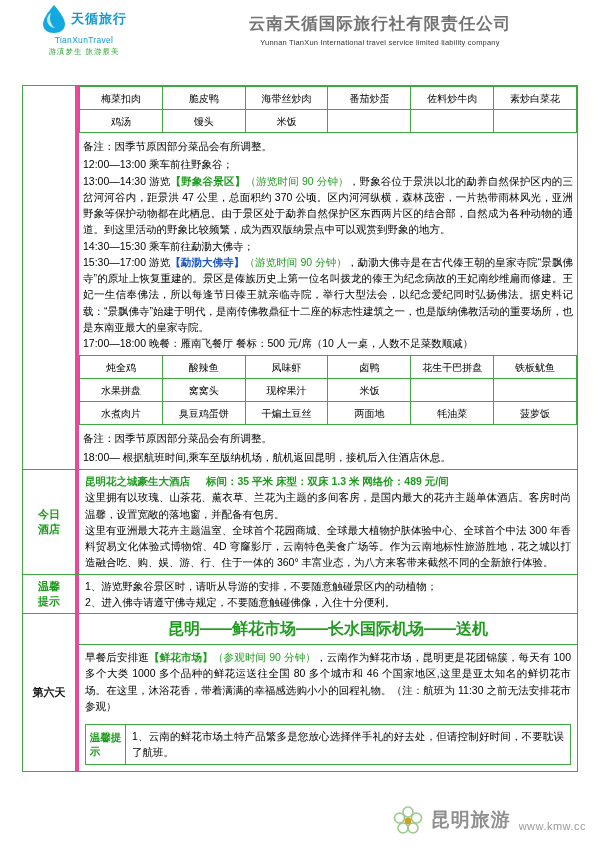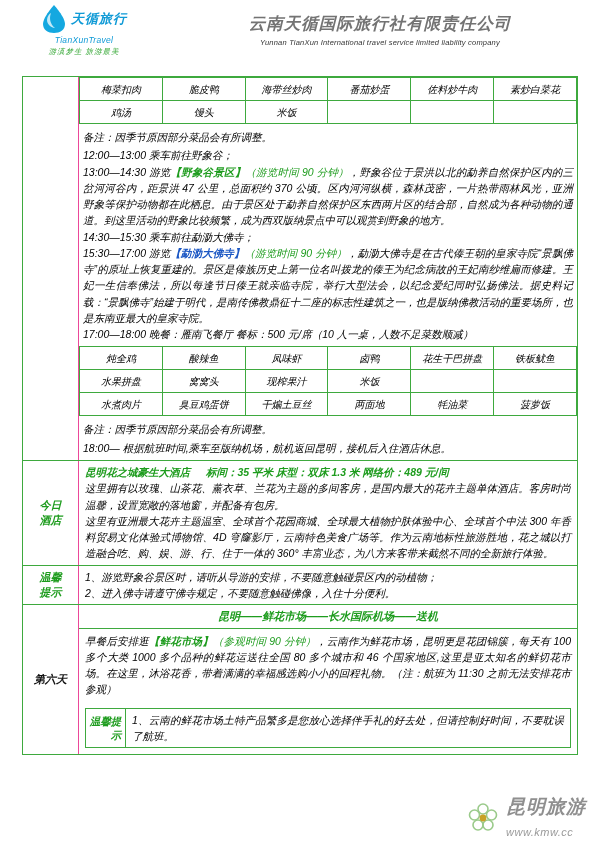--- a/index.html
+++ b/index.html
@@ -14,21 +14,20 @@
     font-size: 10.5px;
     color: #000000;
     position: relative;
     overflow: hidden;
   }
   .page {
     position: relative;
     width: 600px;
     height: 848px;
     box-sizing: border-box;
-    font-style: italic;
   }
   
   .header {
     display: flex;
     align-items: center;
     padding: 10px 14px 6px 14px;
     height: 56px;
     box-sizing: border-box;
   }
   .logo-wrap {
@@ -80,34 +79,34 @@
   .company-en {
     font-size: 7.5px;
     color: #333;
     margin-top: 3px;
     letter-spacing: 0.2px;
   }
   
   .frame {
     position: absolute;
     left: 22px;
-    top: 76px;
+    top: 85px;
     width: 556px;
     border: 1.5px solid #3ea93e;
     box-sizing: border-box;
   }
   .row {
     display: flex;
     border-bottom: 1px solid #3ea93e;
   }
   .row:last-child { border-bottom: none; }
   .cell-label {
     width: 56px;
     min-width: 56px;
-    border-right: 1px solid #ec4899;
+    border-right: 4px solid #ec4899;
     display: flex;
     align-items: center;
     justify-content: center;
     text-align: center;
     font-size: 11px;
     font-weight: bold;
     color: #111;
     padding: 2px;
     box-sizing: border-box;
   }
@@ -165,31 +164,31 @@
     line-height: 1.55;
     font-size: 10.5px;
     text-align: justify;
   }
   .tips-line { margin: 0; }
   
   .day-title {
     text-align: center;
     font-weight: bold;
     color: #1e9c1e;
-    font-size: 11px;
+    font-size: 16px;
     padding: 3px 0;
   }
   .mini-label {
     width: 40px;
     min-width: 40px;
     border-right: 1px solid #3ea93e;
     display: flex;
     align-items: center;
     justify-content: center;
-    text-align: right;
+    text-align: left;
     font-size: 10.5px;
     font-weight: bold;
     color: #1e9c1e;
     padding: 2px;
     box-sizing: border-box;
     line-height: 1.35;
   }
   
   .inner-box {
     border: 1px solid #3ea93e;
@@ -216,21 +215,21 @@
     color: #8f8f8f;
     letter-spacing: 1px;
     line-height: 1;
   }
   .wm-text-en {
     font-size: 11px;
     color: #9a9a9a;
     letter-spacing: 0.5px;
     margin-top: 10px;
   }
-  .wm-col { display: flex; flex-direction: column; align-items: flex-start; }
+  .wm-col { display: flex; flex-direction: row; align-items: flex-start; gap: 8px; }
 </style>
 </head>
 <body>
 
 <div class="page">
 
   <div class="header">
     <div class="logo-wrap">
       <div class="logo-row">
         <span class="logo-drop">

